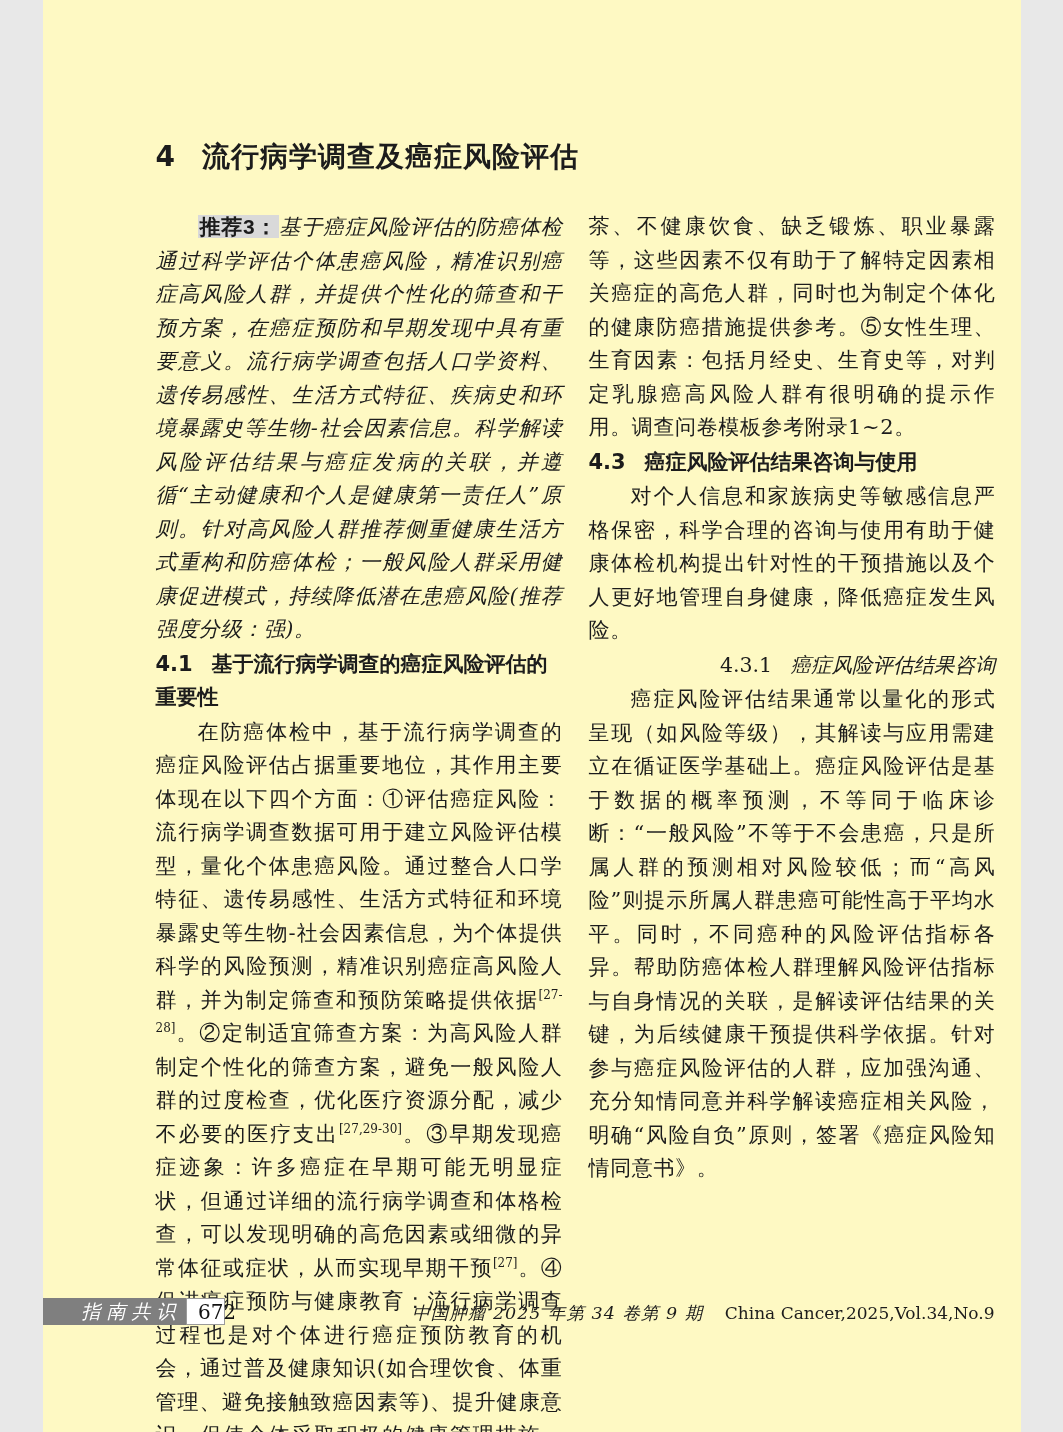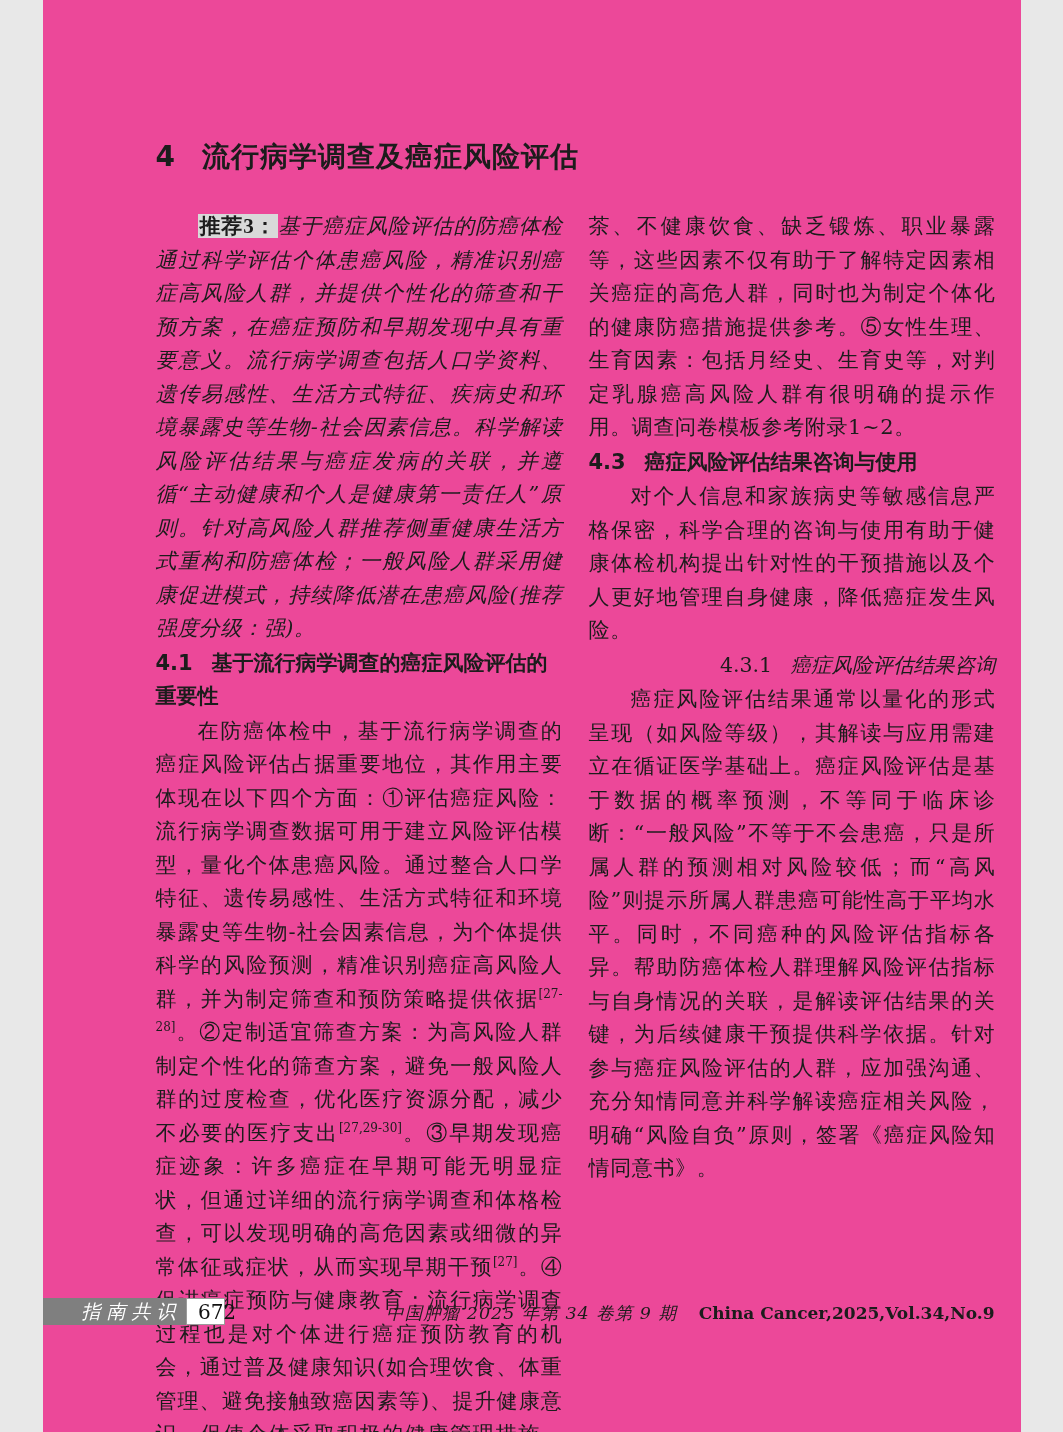--- a/index.html
+++ b/index.html
@@ -1,19 +1,19 @@
 <!DOCTYPE html>
 <html><head>
 <meta charset="utf-8">
 <style>
   html,body{margin:0;padding:0;background:#e8e8e8;}
   .page{
     position:relative;
     width:978px;height:1432px;
-    background:#ec4899;
+    background:#fef9c3;
     color:#1c1c1c;
     font-family:"DejaVu Serif","Liberation Serif",serif;
     overflow:hidden;
     margin:0 auto;
   }
   .content{
     position:absolute;
     left:113px;top:138px;
     width:840px;
   }
@@ -47,21 +47,21 @@
   .para sup{
     font-size:12px;
     line-height:0;
     letter-spacing:0;
     vertical-align:super;
   }
   .rec{font-style:italic;}
   .rec-label{
     font-style:normal;
     font-weight:bold;
-    font-family:Liberation Serif, serif;
+    font-family:Liberation Sans, sans-serif;
     background:#d9d9d9;
     padding:0 2px;
   }
   .h2{
     font-family:"DejaVu Sans","Liberation Sans",sans-serif;
     font-weight:bold;
     font-size:21px;
     line-height:33.5px;
     margin:1px 0;
   }
@@ -103,21 +103,21 @@
     font-size:20px;
     font-style:normal;
     padding-left:24px;
   }
   .footer-right{
     position:absolute;right:111px;top:3px;
     white-space:nowrap;
     font-size:17.5px;
   }
   .footer-journal-cn{font-style:italic;letter-spacing:1px;margin-top:48px;}
-  .footer-journal-en{margin-left:16px;font-size:17px;font-weight:bold;}
+  .footer-journal-en{margin-left:16px;font-size:17px;}
 </style>
 </head>
 <body>
 
 <div class="page">
   <div class="content">
     <h1 class="doc-title"><span class="tnum">4</span><span>流行病学调查及癌症风险评估</span></h1>
     <div class="columns">
       <div class="col">
           <p class="para rec"><span class="rec-label">推荐3：</span>基于癌症风险评估的防癌体检通过科学评估个体患癌风险，精准识别癌症高风险人群，并提供个性化的筛查和干预方案，在癌症预防和早期发现中具有重要意义。流行病学调查包括人口学资料、遗传易感性、生活方式特征、疾病史和环境暴露史等生物-社会因素信息。科学解读风险评估结果与癌症发病的关联，并遵循“主动健康和个人是健康第一责任人”原则。针对高风险人群推荐侧重健康生活方式重构和防癌体检；一般风险人群采用健康促进模式，持续降低潜在患癌风险(推荐强度分级：强)。</p>

